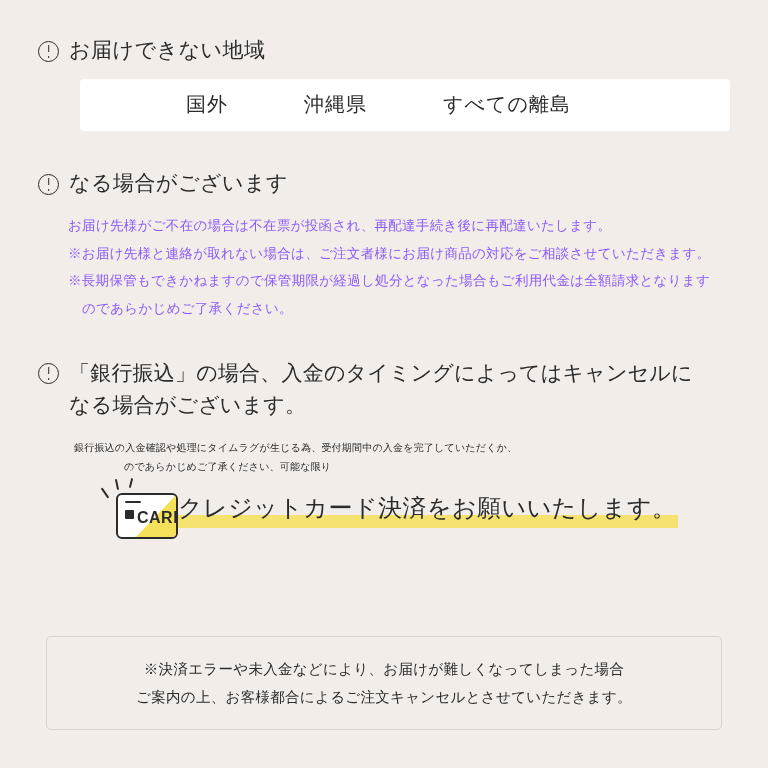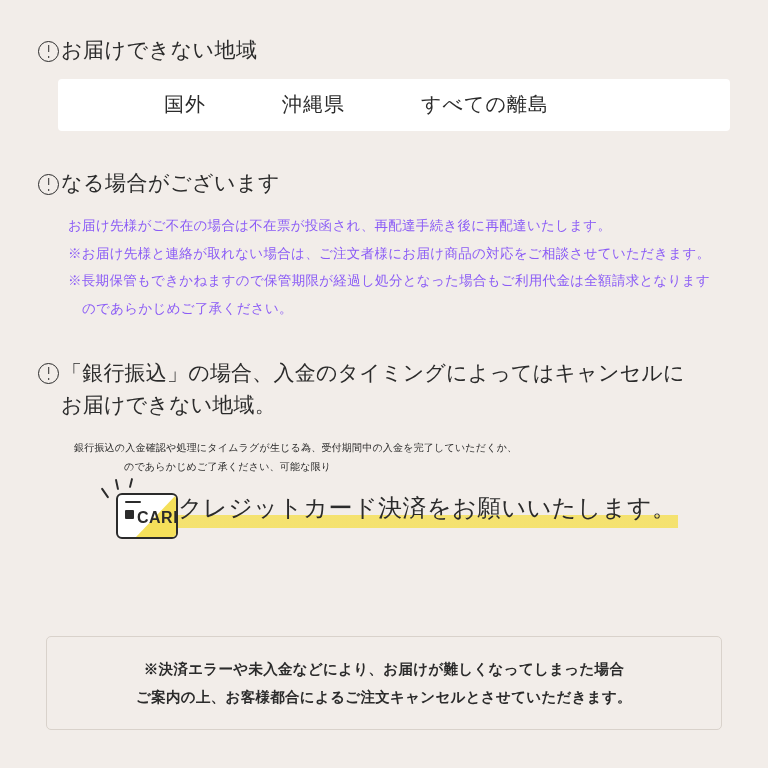--- a/index.html
+++ b/index.html
@@ -19,21 +19,21 @@
     width: 768px;
     height: 768px;
     box-sizing: border-box;
     padding: 34px 38px 0 38px;
   }
 
   
   .sec-head {
     display: flex;
     align-items: flex-start;
-    gap: 2px;
+    gap: 10px;
   }
   .excl {
     flex: 0 0 auto;
     width: 19px;
     height: 19px;
     border: 1.5px solid #2b2b2b;
     border-radius: 50%;
     position: relative;
     margin-top: 7px;
   }
@@ -59,21 +59,21 @@
   }
   .sec-title {
     font-size: 21px;
     font-weight: 500;
     letter-spacing: 0.5px;
     line-height: 1.5;
   }
 
   
   .area-box {
-    margin: 13px 0 0 20px;
+    margin: 13px 0 0 42px;
     background: #ffffff;
     border-radius: 4px;
     height: 52px;
     display: flex;
     align-items: center;
     justify-content: flex-start;
     padding-left: 106px;
     box-sizing: border-box;
   }
   .area-item {
@@ -199,21 +199,20 @@
     display: flex;
     flex-direction: column;
     align-items: center;
     justify-content: center;
     gap: 9px;
     background: transparent;
   }
   .bottom-box div {
     font-size: 14.5px;
     letter-spacing: 0.3px;
-    font-weight: bold;
   }
 </style>
 </head>
 <body>
 
 <div class="page">
 
   <div class="sec-head">
     <span class="excl"></span>
     <span class="sec-title">お届けできない地域</span>
@@ -236,21 +235,21 @@
       <div>※長期保管もできかねますので保管期限が経過し処分となった場合もご利用代金は全額請求となります</div>
       <div class="indent">のであらかじめご了承ください。</div>
     </div>
   </div>
 
   <div class="sec3">
     <div class="sec-head">
       <span class="excl"></span>
       <span class="sec-title">
         <span>「銀行振込」の場合、入金のタイミングによってはキャンセルに</span><br>
-        <span>お届けできない地域。</span>
+        <span>なる場合がございます。</span>
       </span>
     </div>
 
     <div class="bank-note">
       <div>銀行振込の入金確認や処理にタイムラグが生じる為、受付期間中の入金を完了していただくか、</div>
       <div class="l2">のであらかじめご了承ください、可能な限り</div>
     </div>
 
     <div class="card-row">
       <span class="card-ico">

